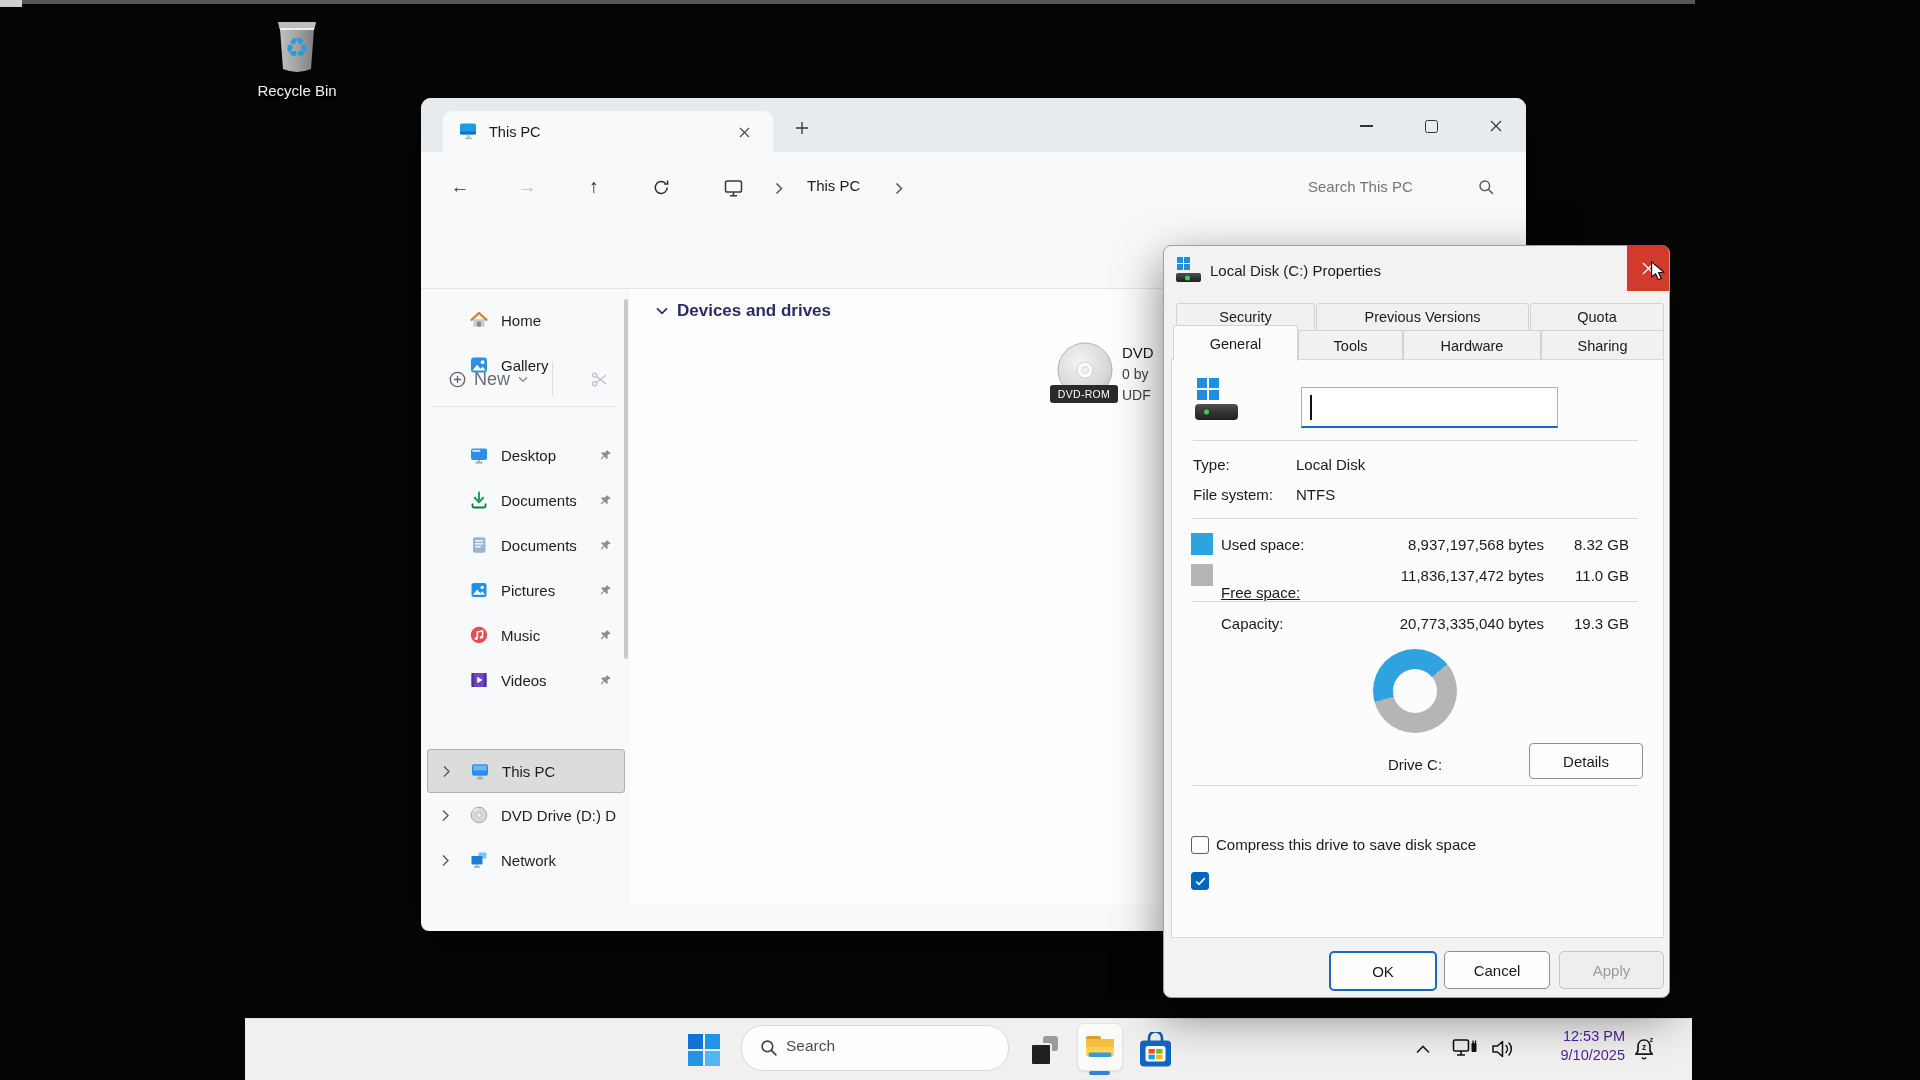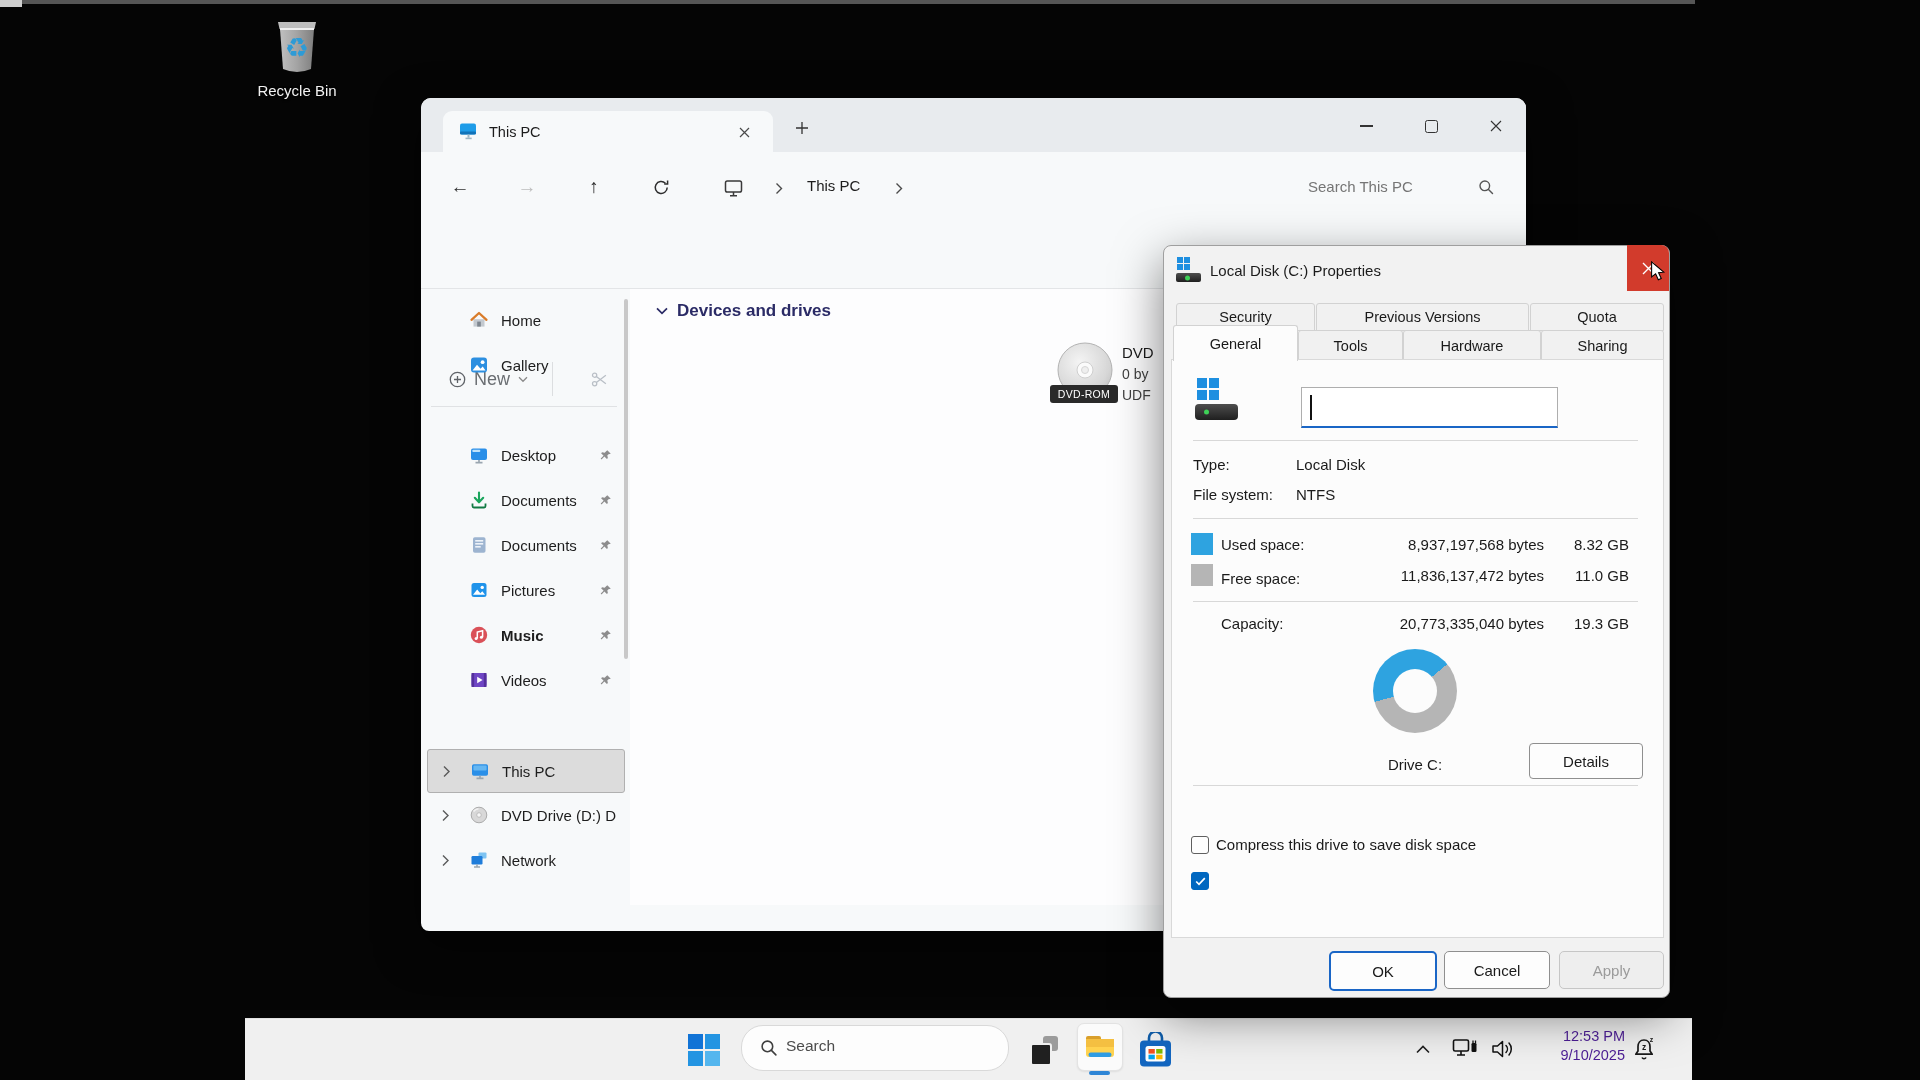--- a/index.html
+++ b/index.html
@@ -322,21 +322,21 @@
           </svg>
       </div>
 
       <div class="abs side-row r" style="top:325px;">
         <svg class="abs" style="left:42px;" width="20" height="20" viewBox="0 0 20 20">
           <circle cx="10" cy="10" r="8.2" fill="#da5158"></circle>
           <path d="M8.3 13.6 V7 L13.6 5.8 v6.4" fill="none" stroke="#fff" stroke-width="1.5"></path>
           <circle cx="7.1" cy="13.6" r="1.5" fill="#fff"></circle>
             <circle cx="12.4" cy="12.2" r="1.5" fill="#fff"></circle>
           </svg>
-        <span class="abs side-label" style="left:74px;font-weight:bold;">Music</span>
+        <span class="abs side-label" style="left:74px;">Music</span>
         <svg class="abs pin" width="13" height="13" viewBox="0 0 13 13">
             <path d="M8.3 1.2 l3.5 3.5 -2.3.5 -1.2 1.2 .6 2.6 -1 1 -2.5 -2.5 -2.9 2.9 -.8 -.8 2.9 -2.9 -2.5 -2.5 1 -1 2.6 .6 1.2 -1.2 z" fill="#8d8d8d"></path>
           </svg>
       </div>
 
       <div class="abs side-row r" style="top:370px;">
         <svg class="abs" style="left:42px;" width="20" height="20" viewBox="0 0 20 20">
           <rect x="2.5" y="3" width="15" height="14" rx="2.5" fill="#6f46c4"></rect>
           <rect x="2.5" y="3" width="2.6" height="14" fill="#54309c"></rect>
             <rect x="14.9" y="3" width="2.6" height="14" fill="#54309c"></rect>
@@ -482,21 +482,21 @@
     <div class="abs dtext" style="left:29px;top:240px;">File system:</div>
     <div class="abs dtext" style="left:132px;top:240px;">NTFS</div>
     <div class="abs sep" style="top:272px;"></div>
 
     <div class="abs sq" style="top: 287px; background: rgb(46, 163, 224);"></div>
     <div class="abs dtext" style="left:57px;top:290px;">Used space:</div>
     <div class="abs dtext bytecol" style="top:290px;">8,937,197,568 bytes</div>
     <div class="abs dtext gbcol" style="top:290px;">8.32 GB</div>
 
     <div class="abs sq" style="top: 318px; background: rgb(181, 181, 181);"></div>
-    <div class="abs dtext" style="left:57px;top:324px;">Free space:</div>
+    <div class="abs dtext" style="left:57px;top:338px;text-decoration:underline;">Free space:</div>
     <div class="abs dtext bytecol" style="top:321px;">11,836,137,472 bytes</div>
     <div class="abs dtext gbcol" style="top:321px;">11.0 GB</div>
     <div class="abs sep" style="top:355px;"></div>
 
     <div class="abs dtext" style="left:57px;top:369px;">Capacity:</div>
     <div class="abs dtext bytecol" style="top:369px;">20,773,335,040 bytes</div>
     <div class="abs dtext gbcol" style="top:369px;">19.3 GB</div>
 
     <div class="abs donut" style="background: conic-gradient(from 255deg, rgb(46, 163, 224) 0deg, rgb(46, 163, 224) 43.1%, rgb(181, 181, 181) 43.1%, rgb(181, 181, 181) 100%);"></div>
     <div class="abs dtext" style="left:191px;top:510px;width:120px;text-align:center;">Drive C:</div>

